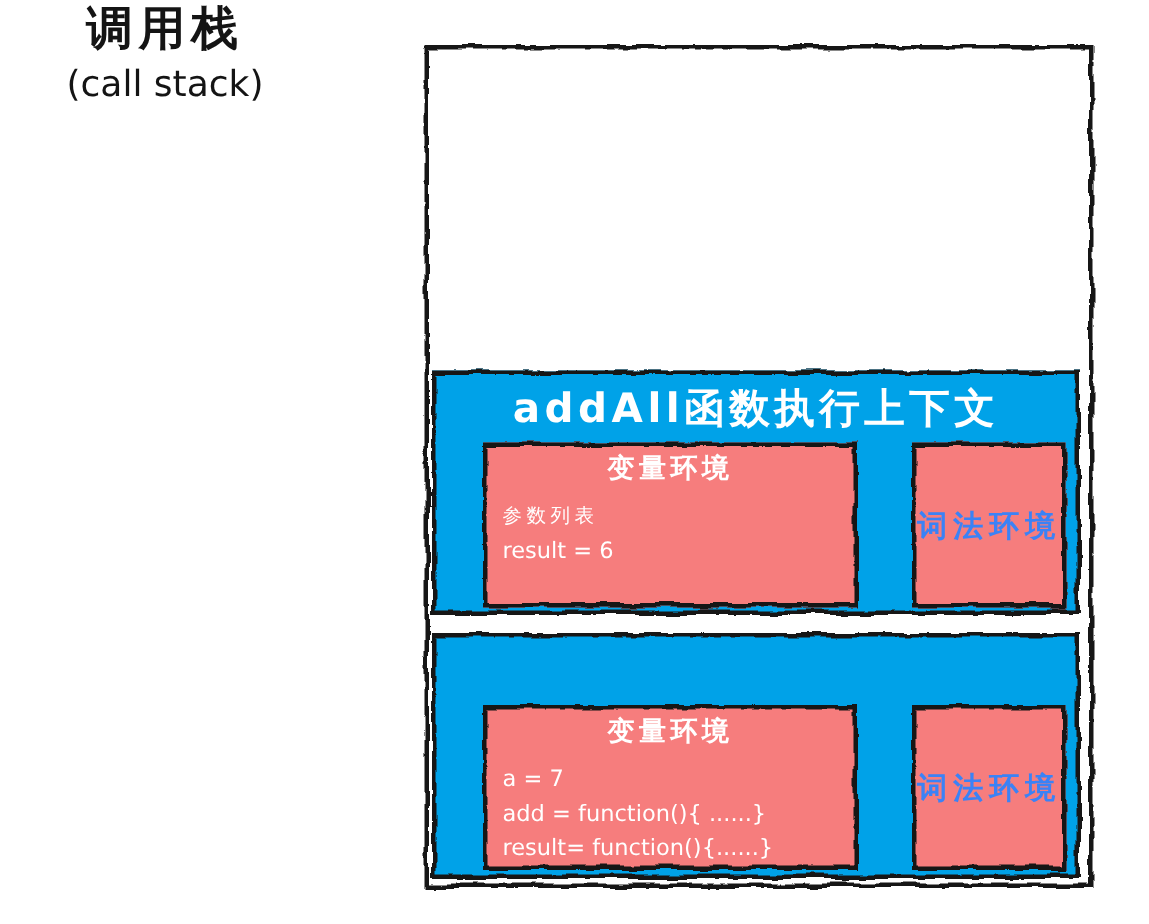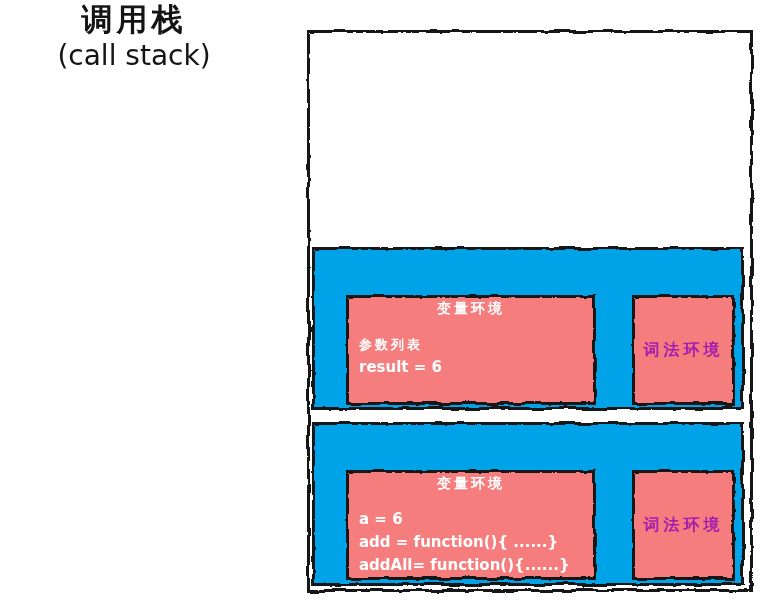--- a/index.html
+++ b/index.html
@@ -4,37 +4,37 @@
 <style>
   * { margin: 0; padding: 0; box-sizing: border-box; }
   html, body { background: #ffffff; }
   body {
     width: 766px; height: 616px;
     position: relative;
     overflow: hidden;
     font-family: "DejaVu Sans", "Liberation Sans", sans-serif;
     color: #141414;
   }
-  .canvas { position: absolute; inset: 0; margin-left: 24px; }
+  .canvas { position: absolute; inset: 0; }
 
   
   .side-label {
     position: absolute;
     left: 0; top: 252; width: 220px;
     text-align: center;
     color: #141414;
   }
   .side-label .zh {
     font-size: 31px;
     font-weight: 600;
     letter-spacing: 4px;
     line-height: 38px;
   }
   .side-label .en {
-    font-size: 28px;
+    font-size: 24px;
     font-weight: 500;
     line-height: 36px;
   }
 
   
   .stack {
     position: absolute;
     left: 283px; top: 30px;
     width: 446px; height: 562px;
   }
@@ -73,40 +73,40 @@
   .env-bg {
     position: absolute; inset: 0;
     background: #F67D7D;
     border: 3px solid #151515;
   }
   .env-title {
     position: absolute;
     top: 5px; left: 0; width: 100%;
     text-align: center;
     color: #ffffff;
-    font-size: 14px;
+    font-size: 18px;
     font-weight: bold;
     letter-spacing: 3px;
   }
   .env-lines {
     position: absolute;
     left: 13px; top: 38px; right: 6px;
     color: #ffffff;
     font-size: 15px;
-    font-weight: bold;
+    font-weight: normal;
     line-height: 23px;
     white-space: nowrap;
   }
   .env-line.cjk { font-size: 13px; letter-spacing: 3px; }
   .lex-title {
     position: absolute;
     top: 0; left: 0; width: 100%; height: 100%;
     display: flex; align-items: center; justify-content: center;
-    color: #a21caf;
-    font-size: 16px;
+    color: #3b82f6;
+    font-size: 20px;
     font-weight: bold;
     letter-spacing: 4px;
   }
   .svg-defs { position: absolute; width: 0; height: 0; }
 </style>
 </head>
 <body>
 
 <svg class="svg-defs" aria-hidden="true">
   <filter id="rough" x="-5%" y="-5%" width="110%" height="110%">
@@ -120,20 +120,21 @@
   <div class="side-label">
     <div class="zh">调用栈</div>
     <div class="en">(call stack)</div>
   </div>
 
   <div class="stack">
     <div class="sketch outer-border"></div>
 
     <div class="frame frame-addall">
       <div class="sketch frame-bg"></div>
+      <div class="frame-title">addAll函数执行上下文</div>
 
       <div class="env var-env">
         <div class="sketch env-bg"></div>
         <div class="env-title">变量环境</div>
         <div class="env-lines">
           <div class="env-line cjk">参数列表</div>
           <div class="env-line">result = 6</div>
         </div>
       </div>
 
@@ -143,23 +144,23 @@
       </div>
     </div>
 
     <div class="frame frame-global">
       <div class="sketch frame-bg"></div>
 
       <div class="env var-env">
         <div class="sketch env-bg"></div>
         <div class="env-title">变量环境</div>
         <div class="env-lines">
-          <div class="env-line">a = 6</div>
+          <div class="env-line">a = 7</div>
           <div class="env-line">add = function(){ ......}</div>
-          <div class="env-line">addAll= function(){......}</div>
+          <div class="env-line">result= function(){......}</div>
         </div>
       </div>
 
       <div class="env lex-env">
         <div class="sketch env-bg"></div>
         <div class="lex-title">词法环境</div>
       </div>
     </div>
   </div>
 </div>

